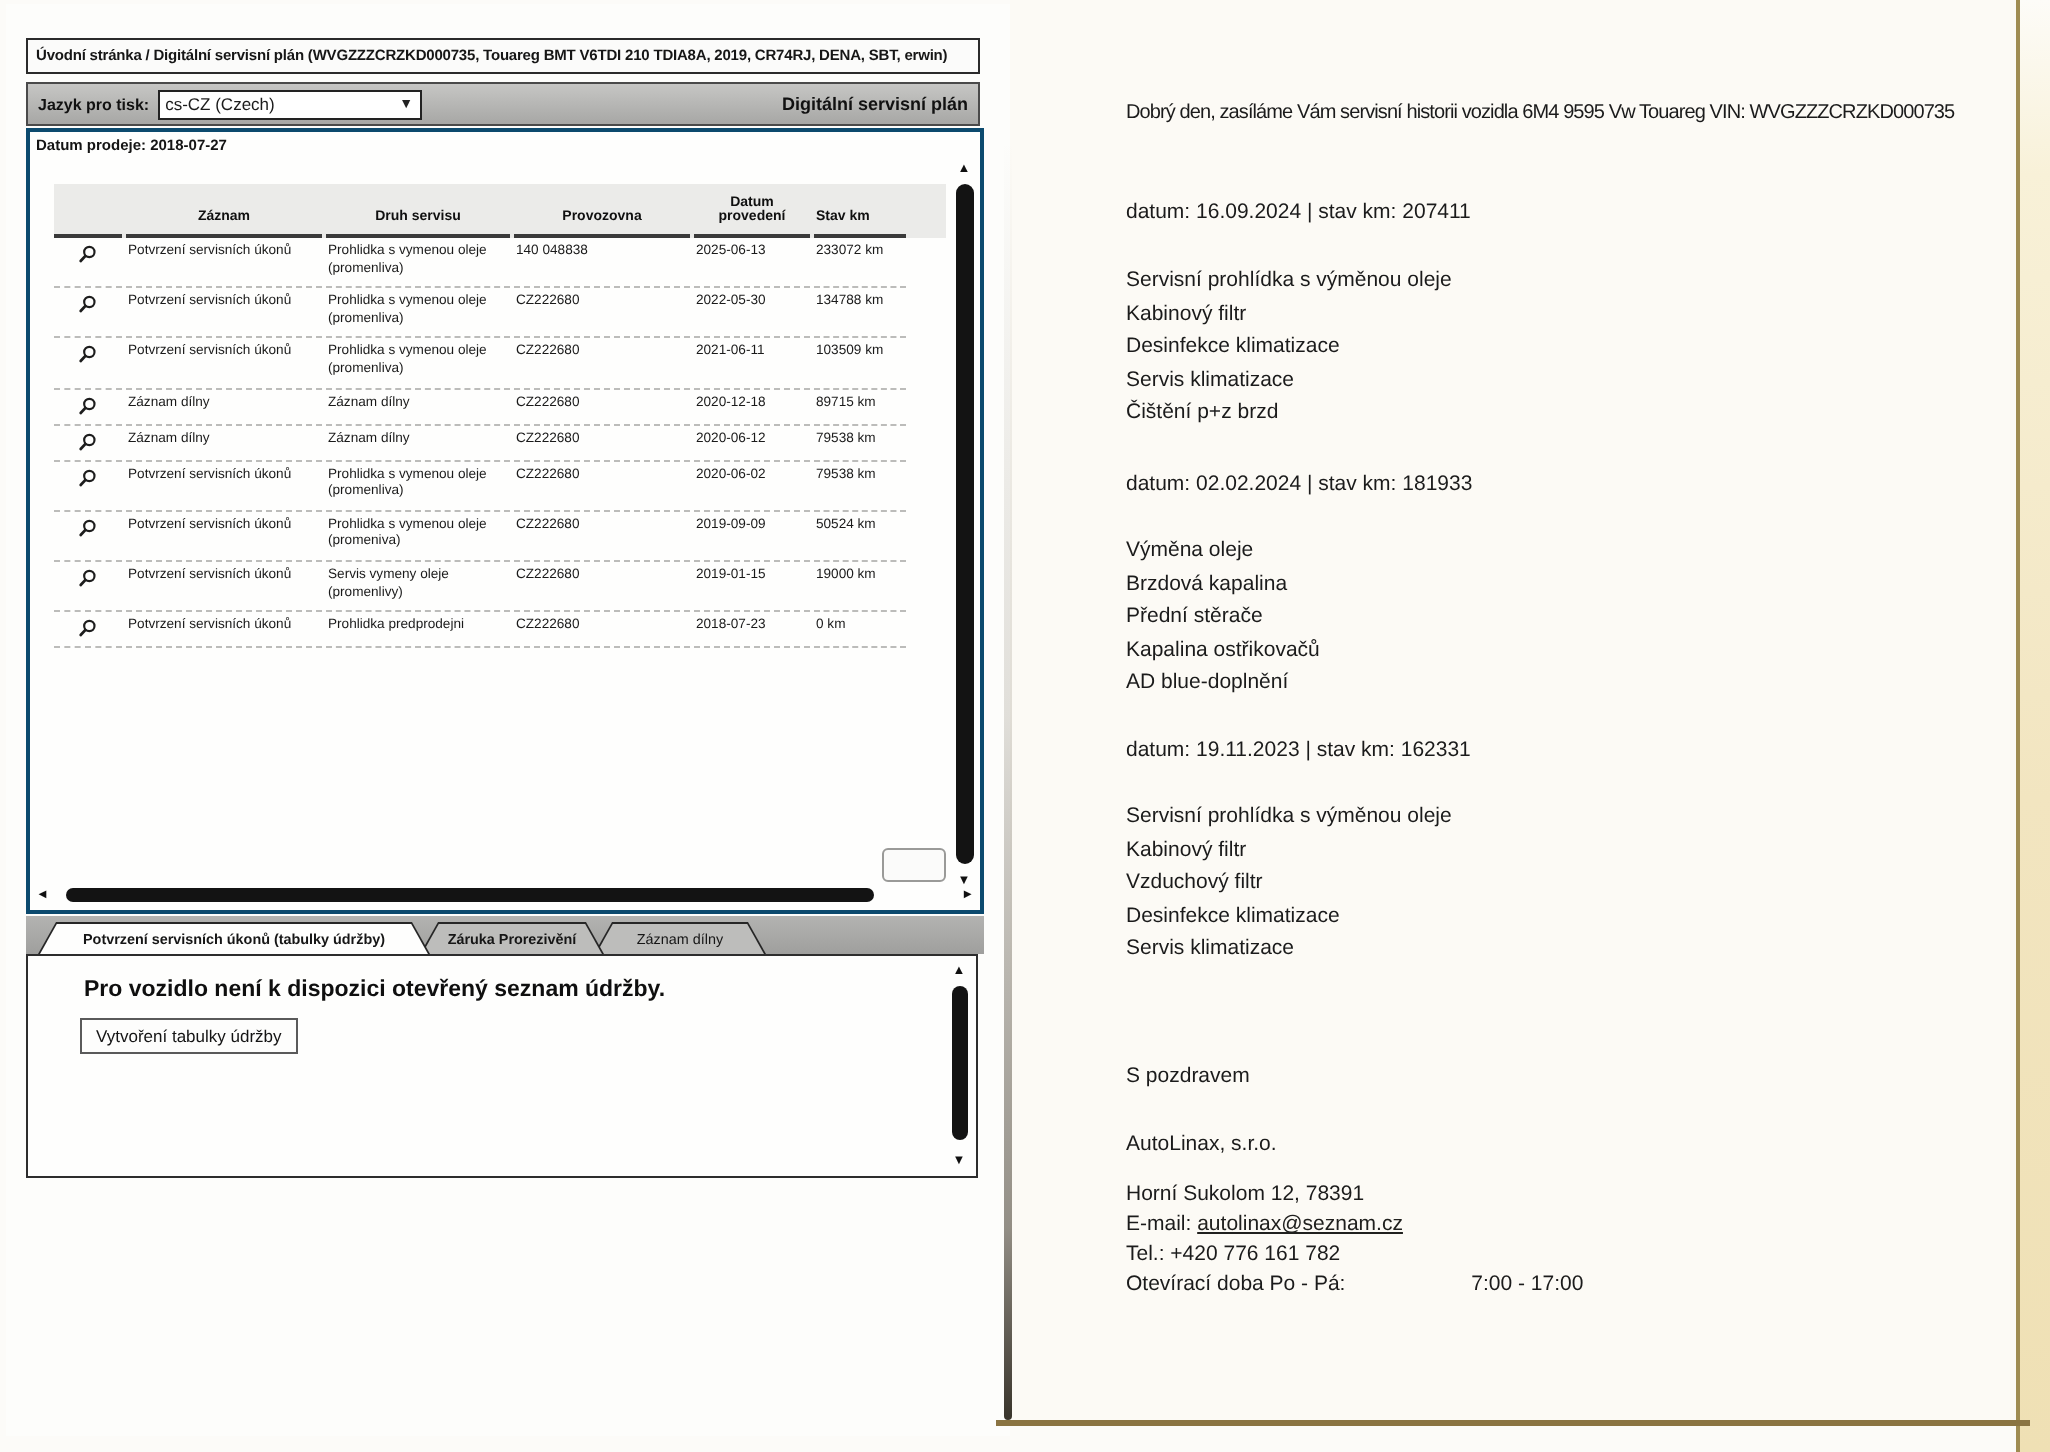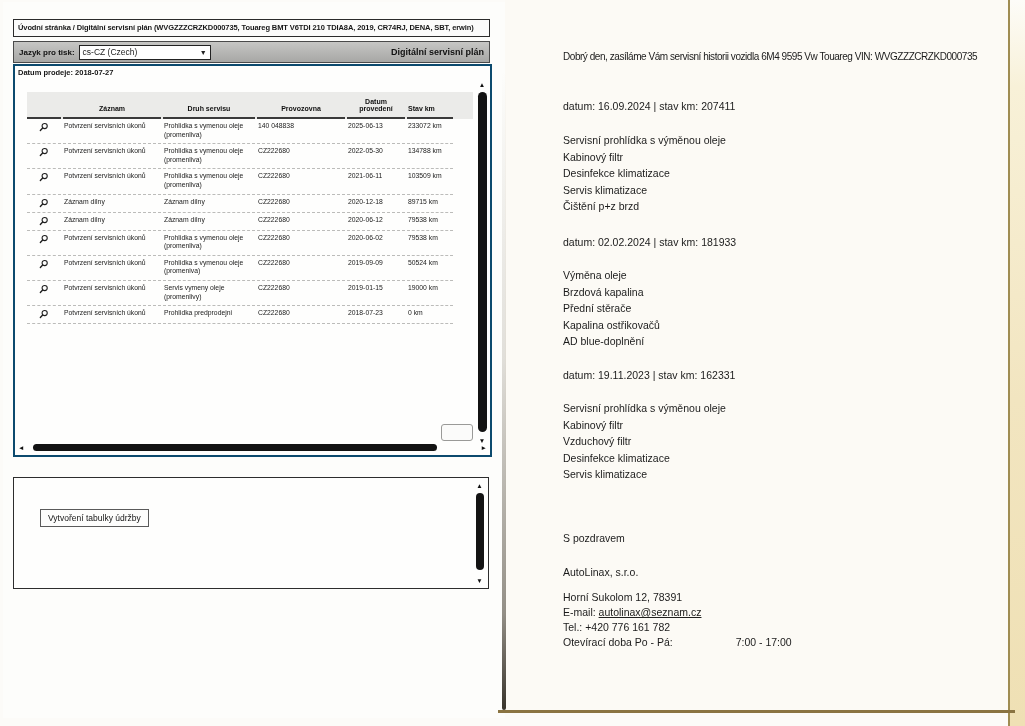--- a/index.html
+++ b/index.html
@@ -283,22 +283,34 @@
         <span class="arrow down">▼</span>
       </div>
       <div class="corner-box"></div>
       <div class="hscroll">
         <span class="harrow left">◄</span>
         <span class="hthumb"></span>
         <span class="harrow right">►</span>
       </div>
     </div>
 
+    <div class="tabstrip">
+      <div class="tab t1 active">
+        <span class="tab-inner">Potvrzení servisních úkonů (tabulky údržby)</span>
+      </div>
+      <div class="tab t2">
+        <span class="tab-inner">Záruka Prorezivění</span>
+      </div>
+      <div class="tab t3">
+        <span class="tab-inner">Záznam dílny</span>
+      </div>
+    </div>
 
     <div class="lower-panel">
+      <div class="panel-msg">Pro vozidlo není k dispozici otevřený seznam údržby.</div>
       <button class="panel-btn">Vytvoření tabulky údržby</button>
       <div class="vscroll">
         <span class="arrow up">▲</span>
         <span class="vthumb"></span>
         <span class="arrow down">▼</span>
       </div>
     </div>
   </div>
 
   <div class="page-right">

